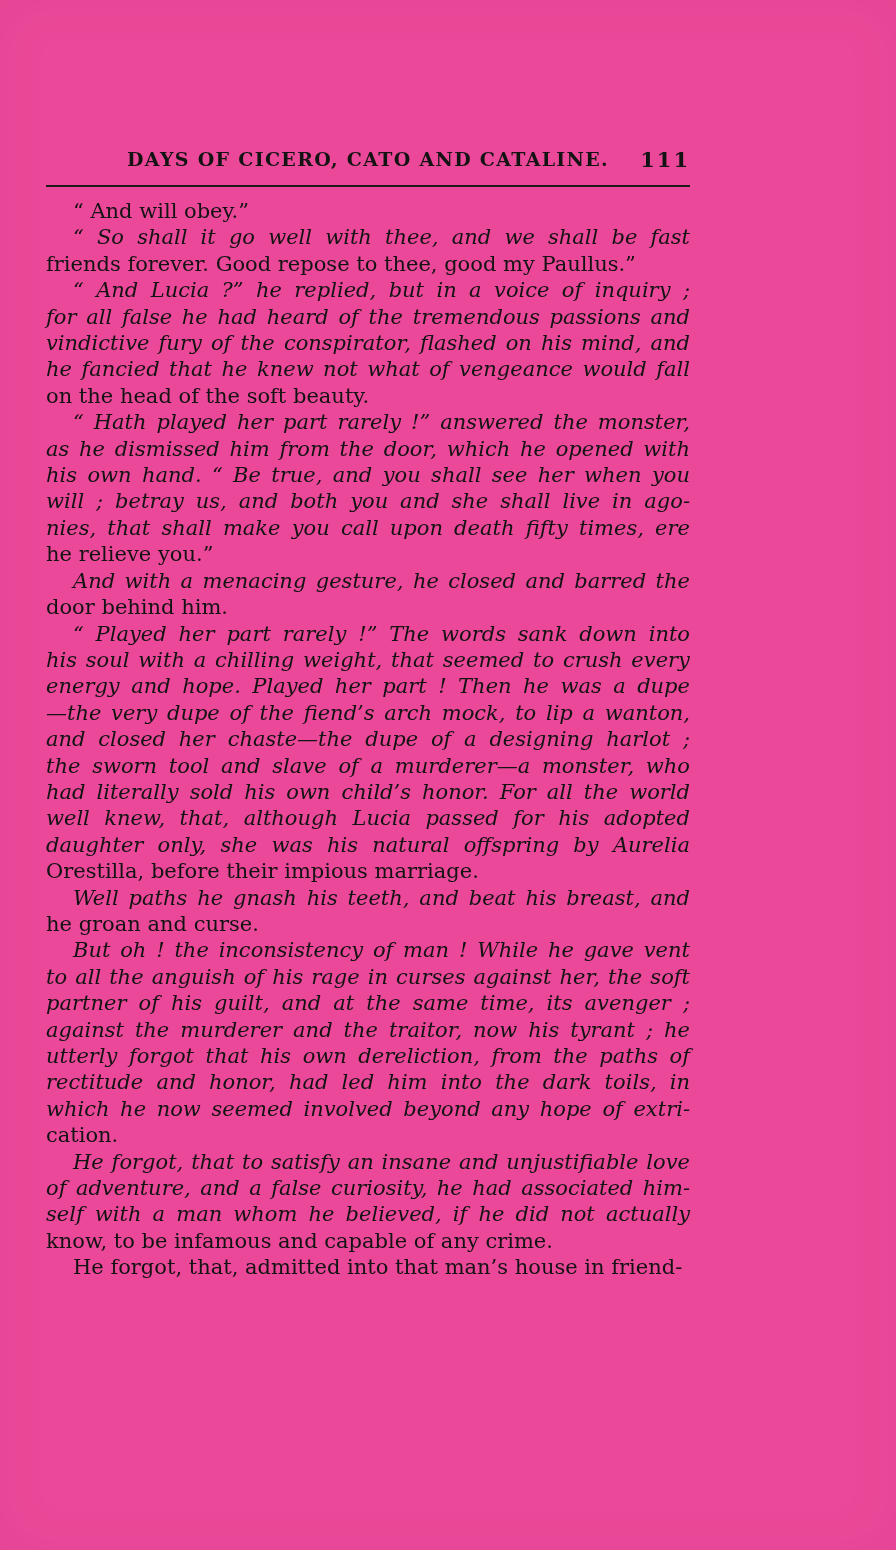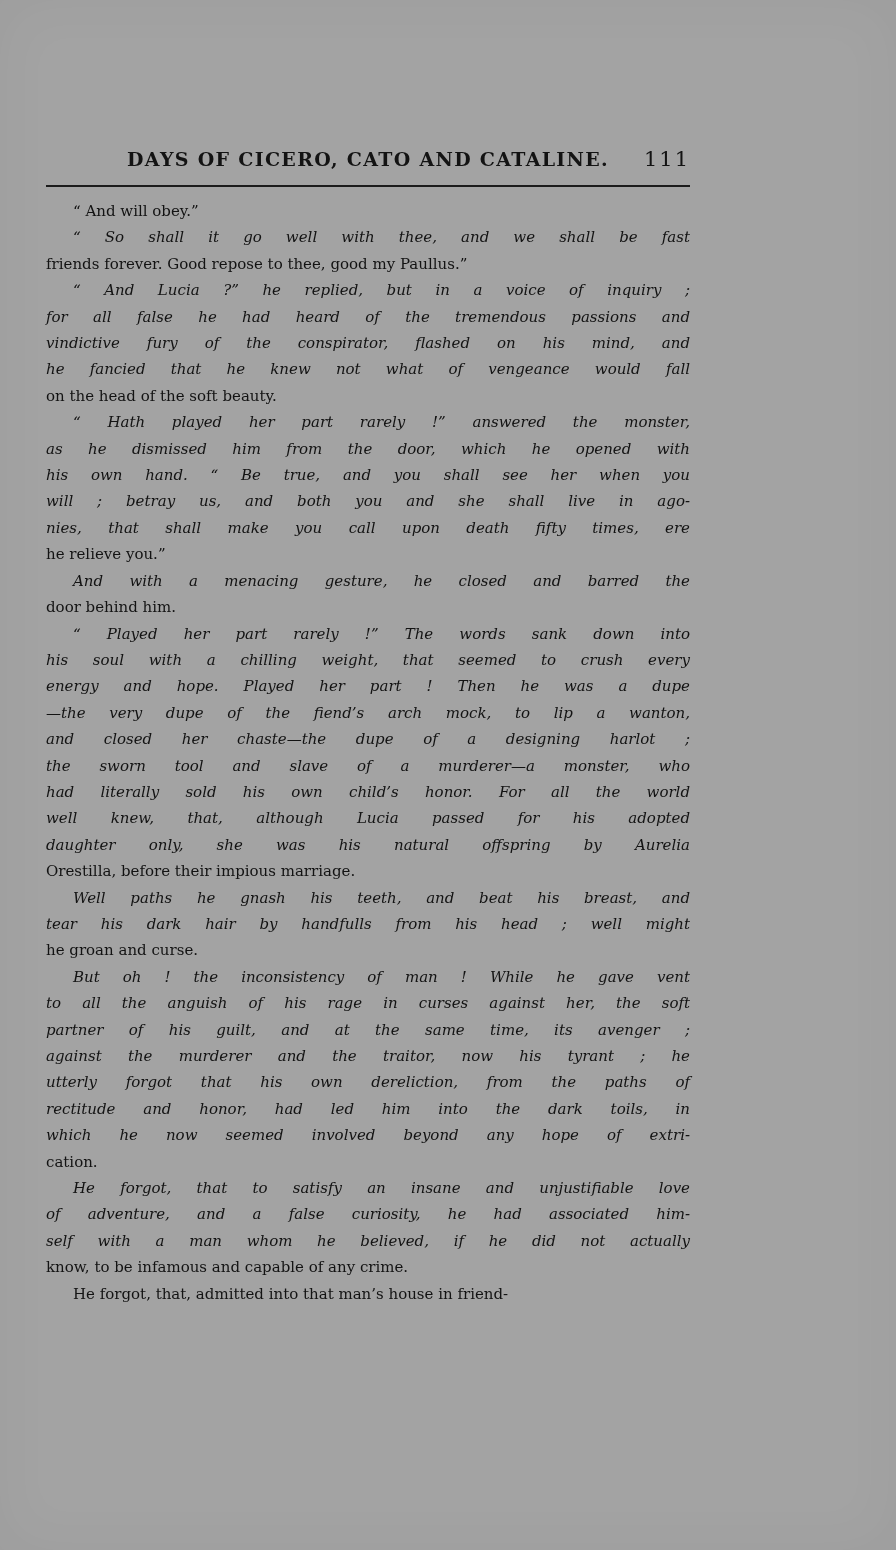--- a/index.html
+++ b/index.html
@@ -5,21 +5,21 @@
   html, body {
     margin: 0;
     padding: 0;
     background: #e8e8e6;
   }
   .scan-page {
     position: relative;
     width: 896px;
     height: 1550px;
     margin: 0 auto;
-    background: #a3a3a3;
+    background: #ec4899;
     box-shadow: inset 0 0 60px rgba(0,0,0,0.04);
     font-family: "DejaVu Serif", "Liberation Serif", serif;
     color: #131313;
     overflow: hidden;
   }
   .content {
     position: absolute;
     left: 46px;
     top: 148px;
     width: 644px;
@@ -34,32 +34,32 @@
     transform: translateX(-50%);
     white-space: nowrap;
     font-weight: bold;
     font-size: 19px;
     letter-spacing: 1.3px;
   }
   .page-number {
     position: absolute;
     right: 0;
     top: -1px;
-    font-weight: normal;
+    font-weight: bold;
     font-size: 21px;
     letter-spacing: 2px;
   }
   .header-rule {
     border: none;
     border-top: 2.5px solid #1b1b1b;
     margin: 9px 0 0 0;
   }
   .body-text {
     margin-top: 11px;
-    font-size: 15px;
+    font-size: 21px;
     line-height: 26.4px;
   }
   .para {
     margin: 0;
   }
   .para:last-child {
   }
   .line {
     display: block;
   }
@@ -119,21 +119,20 @@
           <span class="line j">—the very dupe of the fiend’s arch mock, to lip a wanton,</span>
           <span class="line j">and closed her chaste—the dupe of a designing harlot ;</span>
           <span class="line j">the sworn tool and slave of a murderer—a monster, who</span>
           <span class="line j">had literally sold his own child’s honor.  For all the world</span>
           <span class="line j">well knew, that, although Lucia passed for his adopted</span>
           <span class="line j">daughter only, she was his natural offspring by Aurelia</span>
           <span class="line">Orestilla, before their impious marriage.</span>
         </p>
         <p class="para">
           <span class="line indent j">Well paths he gnash his teeth, and beat his breast, and</span>
-          <span class="line j">tear his dark hair by handfulls from his head ; well might</span>
           <span class="line">he groan and curse.</span>
         </p>
         <p class="para">
           <span class="line indent j">But oh !  the inconsistency of man !   While he gave vent</span>
           <span class="line j">to all the anguish of his rage in curses against her, the soft</span>
           <span class="line j">partner of his guilt, and at the same time, its avenger ;</span>
           <span class="line j">against the murderer and the traitor, now his tyrant ;  he</span>
           <span class="line j">utterly forgot that his own dereliction, from the paths of</span>
           <span class="line j">rectitude and honor, had led him into the dark toils, in</span>
           <span class="line j">which he now seemed involved beyond any hope of extri-</span>

